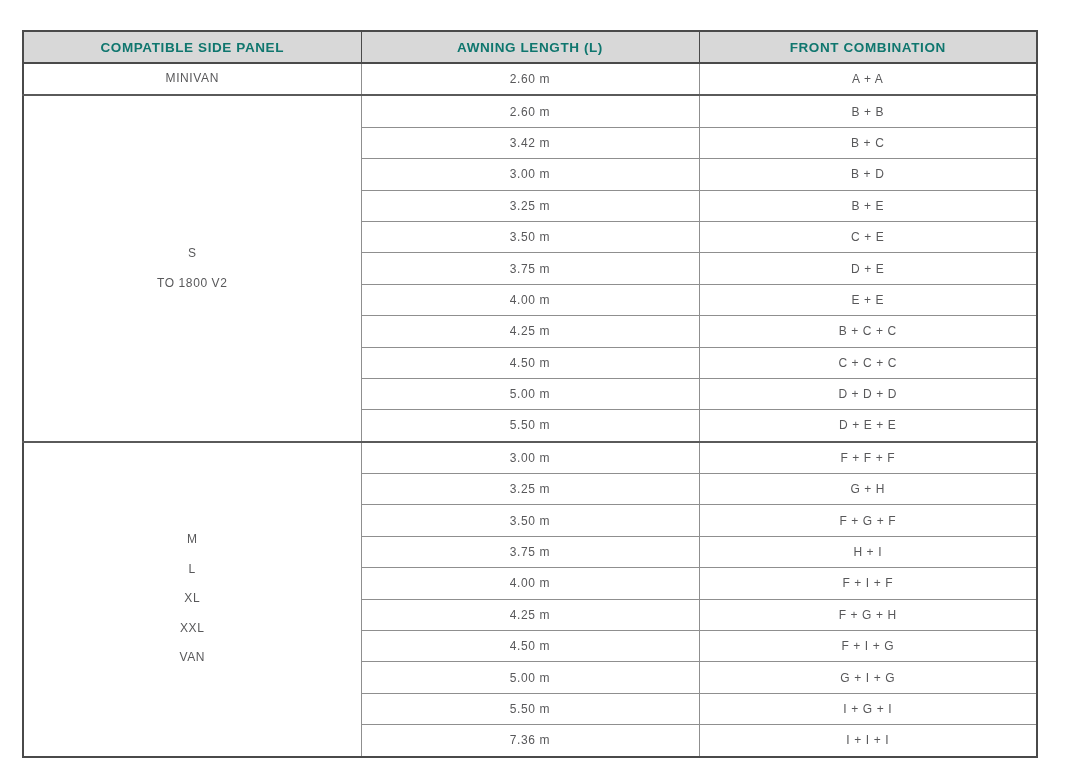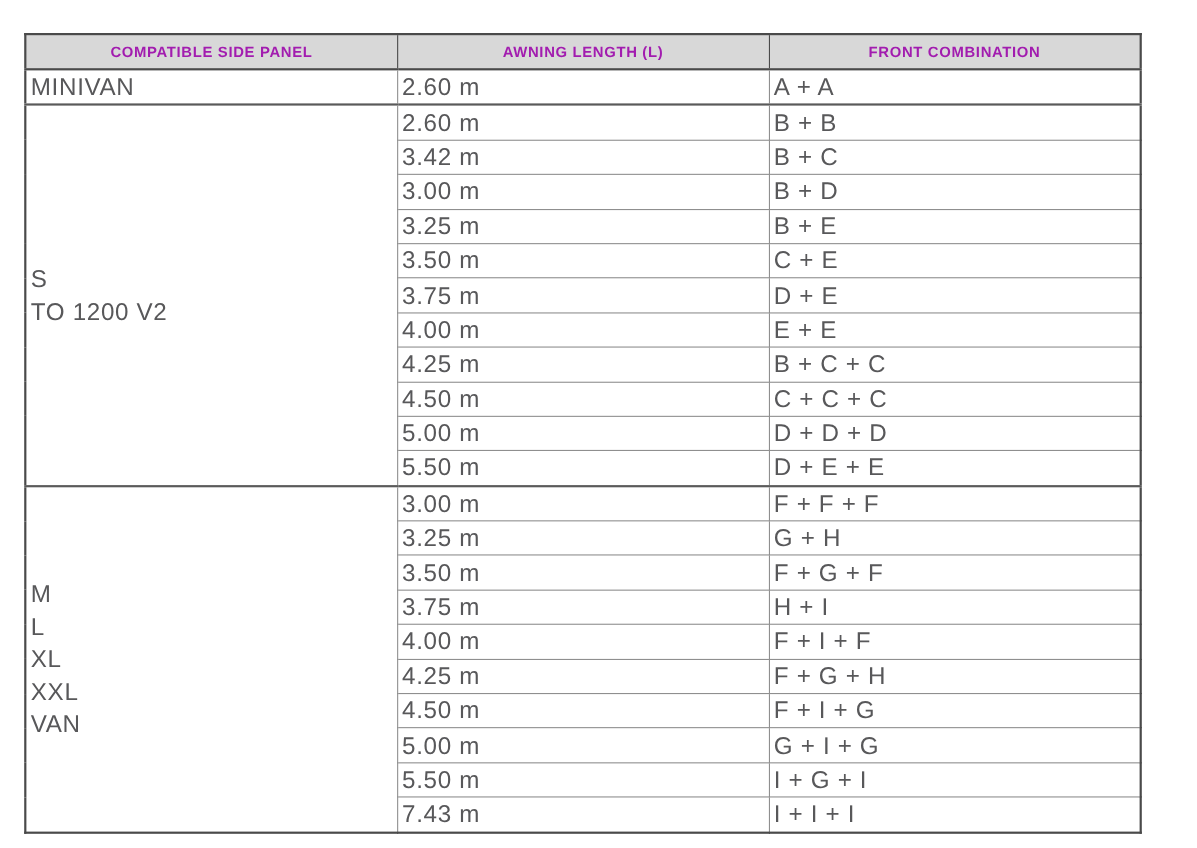--- a/index.html
+++ b/index.html
@@ -18,36 +18,36 @@
     width: 1016px;
   }
   table.compat-table {
     width: 100%;
     border-collapse: collapse;
     table-layout: fixed;
     border: 2px solid #4a4a4a;
   }
   table.compat-table th {
     background: #d8d8d8;
-    color: #a21caf;
+    color: #0f766e;
     font-size: 13.5px;
     font-weight: bold;
     letter-spacing: 0.6px;
     text-align: center;
     height: 30px;
     padding: 0 4px;
     border: 1px solid #4a4a4a;
     border-bottom: 2px solid #4a4a4a;
     text-transform: uppercase;
   }
   table.compat-table td {
     color: #58585a;
-    font-size: 22px;
+    font-size: 12px;
     letter-spacing: 0.6px;
-    text-align: left;
+    text-align: center;
     vertical-align: middle;
     height: 30.4px;
     padding: 0 4px;
     border: 1px solid #8f8f8f;
     background: #ffffff;
   }
   table.compat-table tr.group-start td {
     border-top: 2px solid #5a5a5a;
   }
   td.panel-cell {
@@ -73,21 +73,21 @@
         <tr class="group-start">
           <td rowspan="1" class="panel-cell">
             <div>MINIVAN</div>
           </td>
           <td>2.60 m</td>
           <td>A + A</td>
         </tr>
         <tr class="group-start">
           <td rowspan="11" class="panel-cell">
             <div>S</div>
-            <div>TO 1200 V2</div>
+            <div>TO 1800 V2</div>
           </td>
           <td>2.60 m</td>
           <td>B + B</td>
         </tr>
         <tr>
           <td>3.42 m</td>
           <td>B + C</td>
         </tr>
         <tr>
           <td>3.00 m</td>
@@ -162,18 +162,18 @@
         </tr>
         <tr>
           <td>5.00 m</td>
           <td>G + I + G</td>
         </tr>
         <tr>
           <td>5.50 m</td>
           <td>I + G + I</td>
         </tr>
         <tr>
-          <td>7.43 m</td>
+          <td>7.36 m</td>
           <td>I + I + I</td>
         </tr>
       </tbody>
   </table>
 </div>
 
 </body></html>

